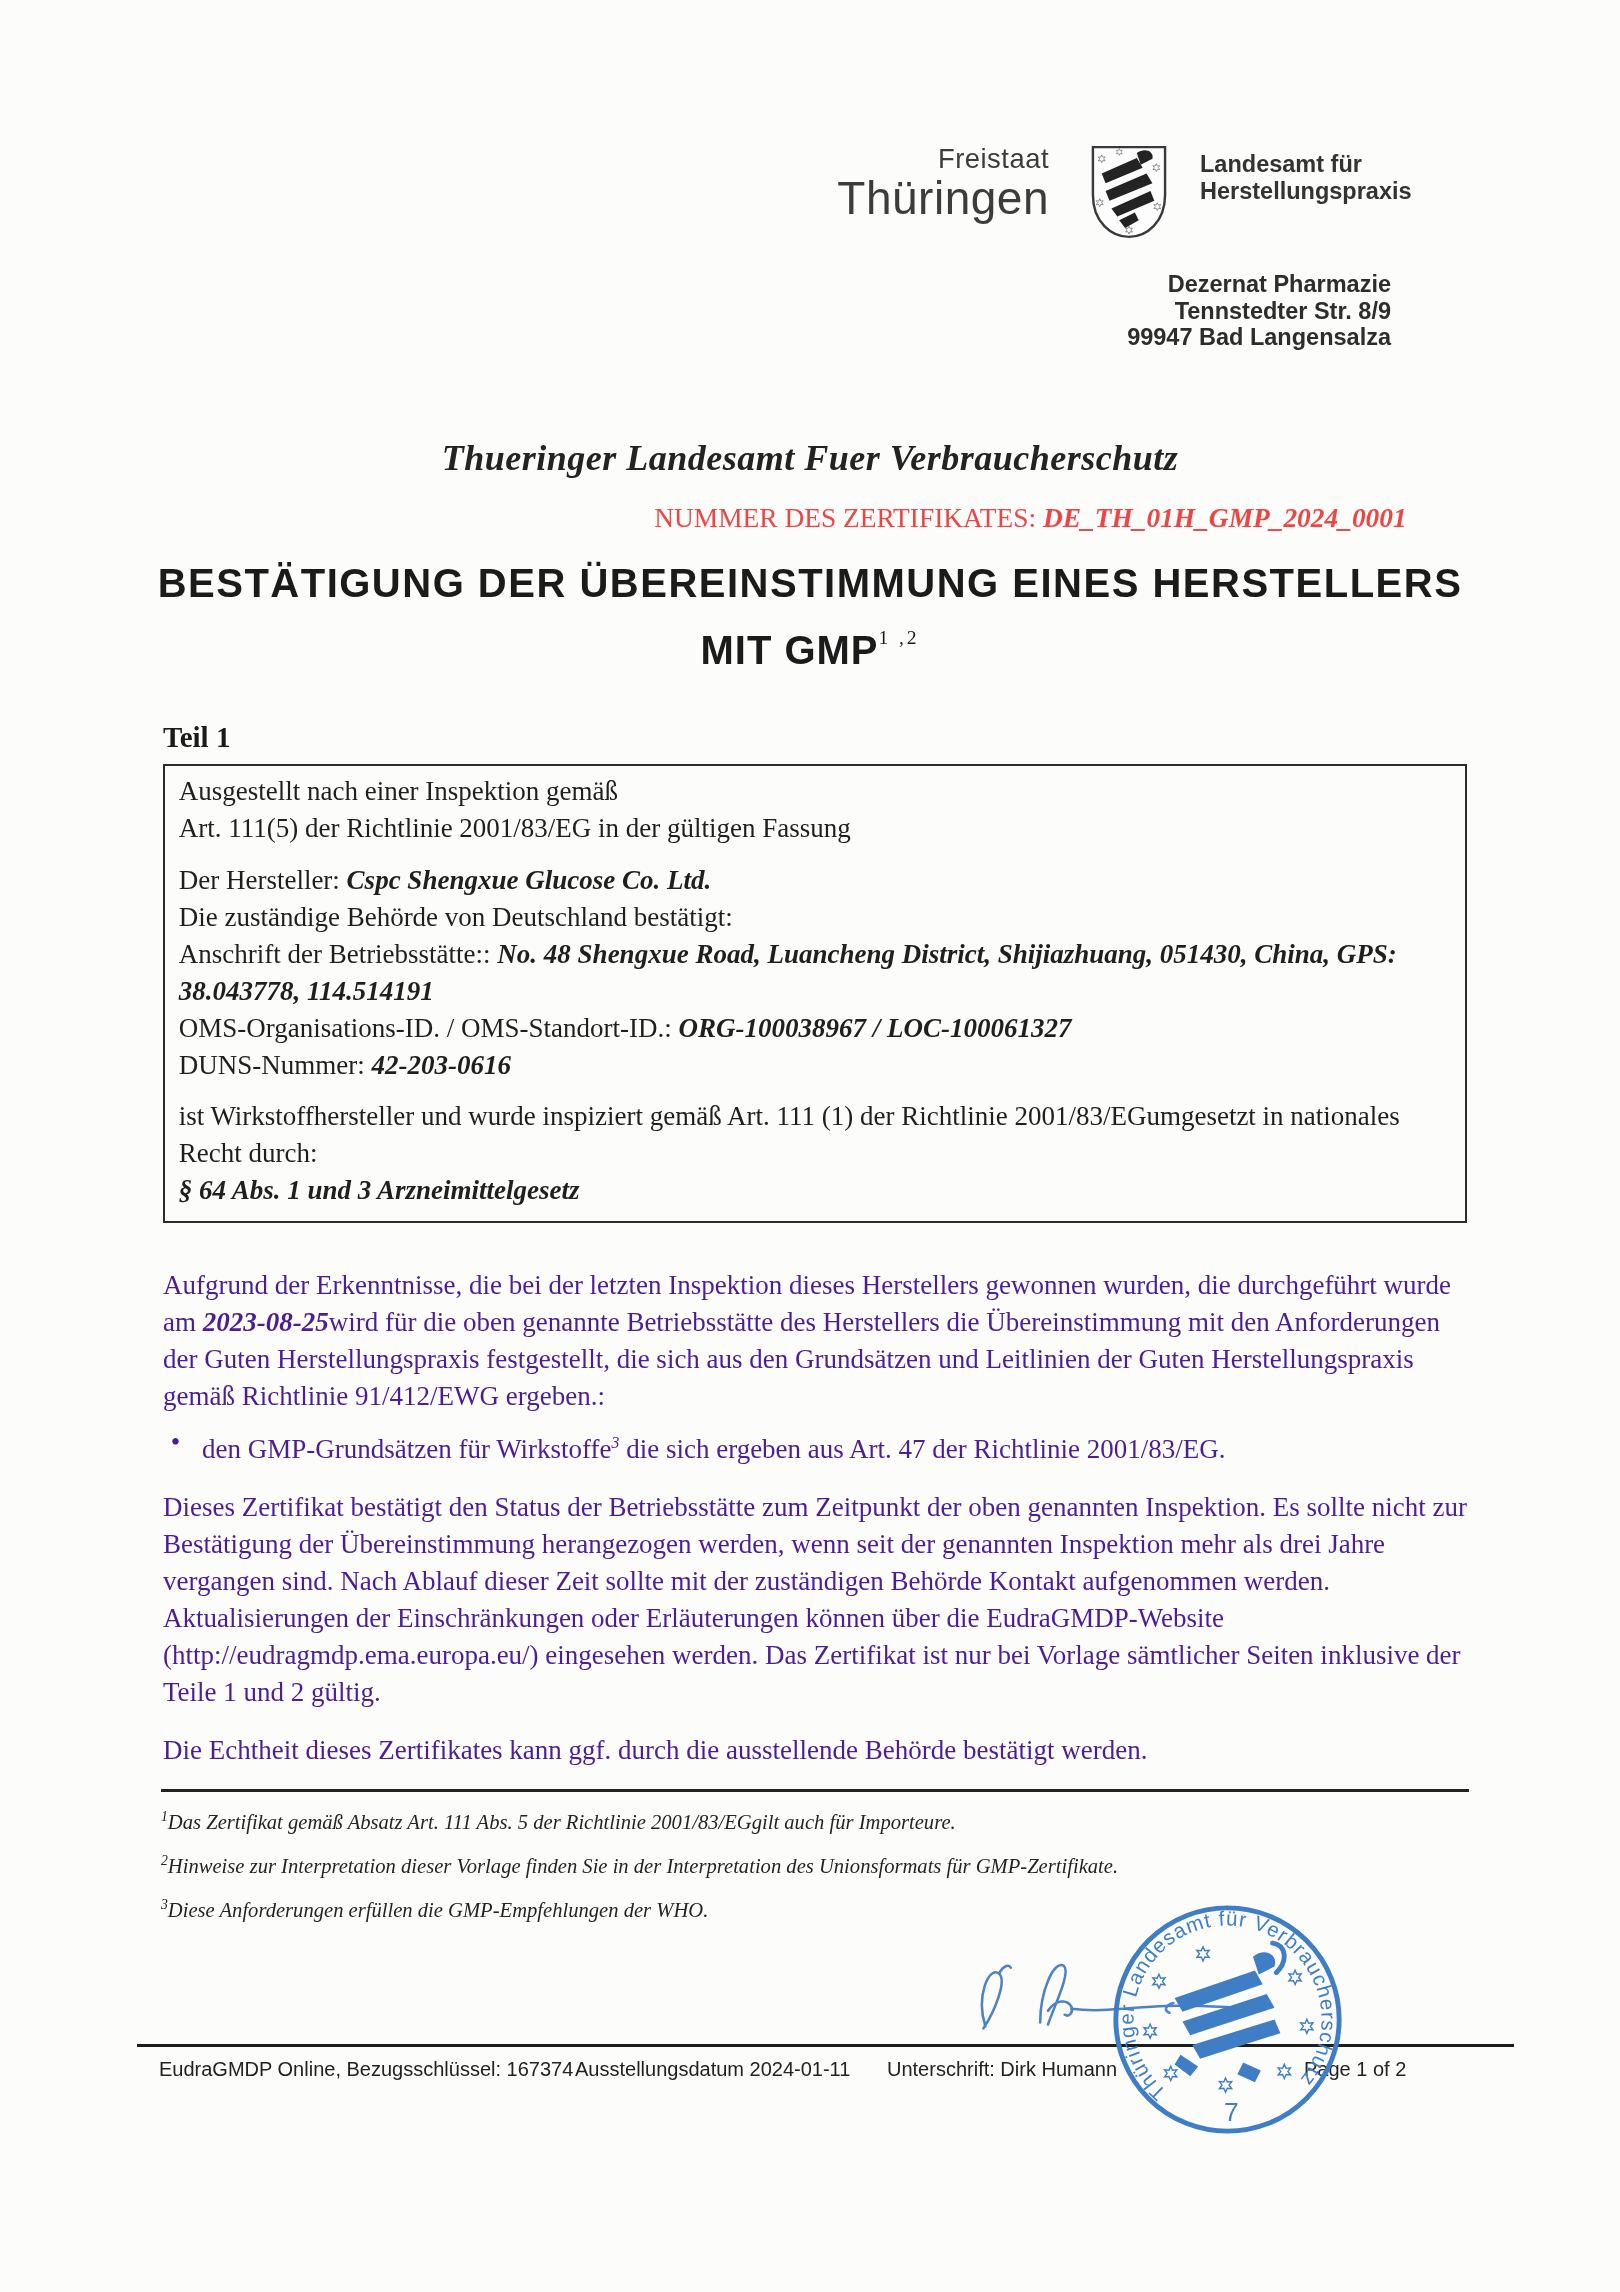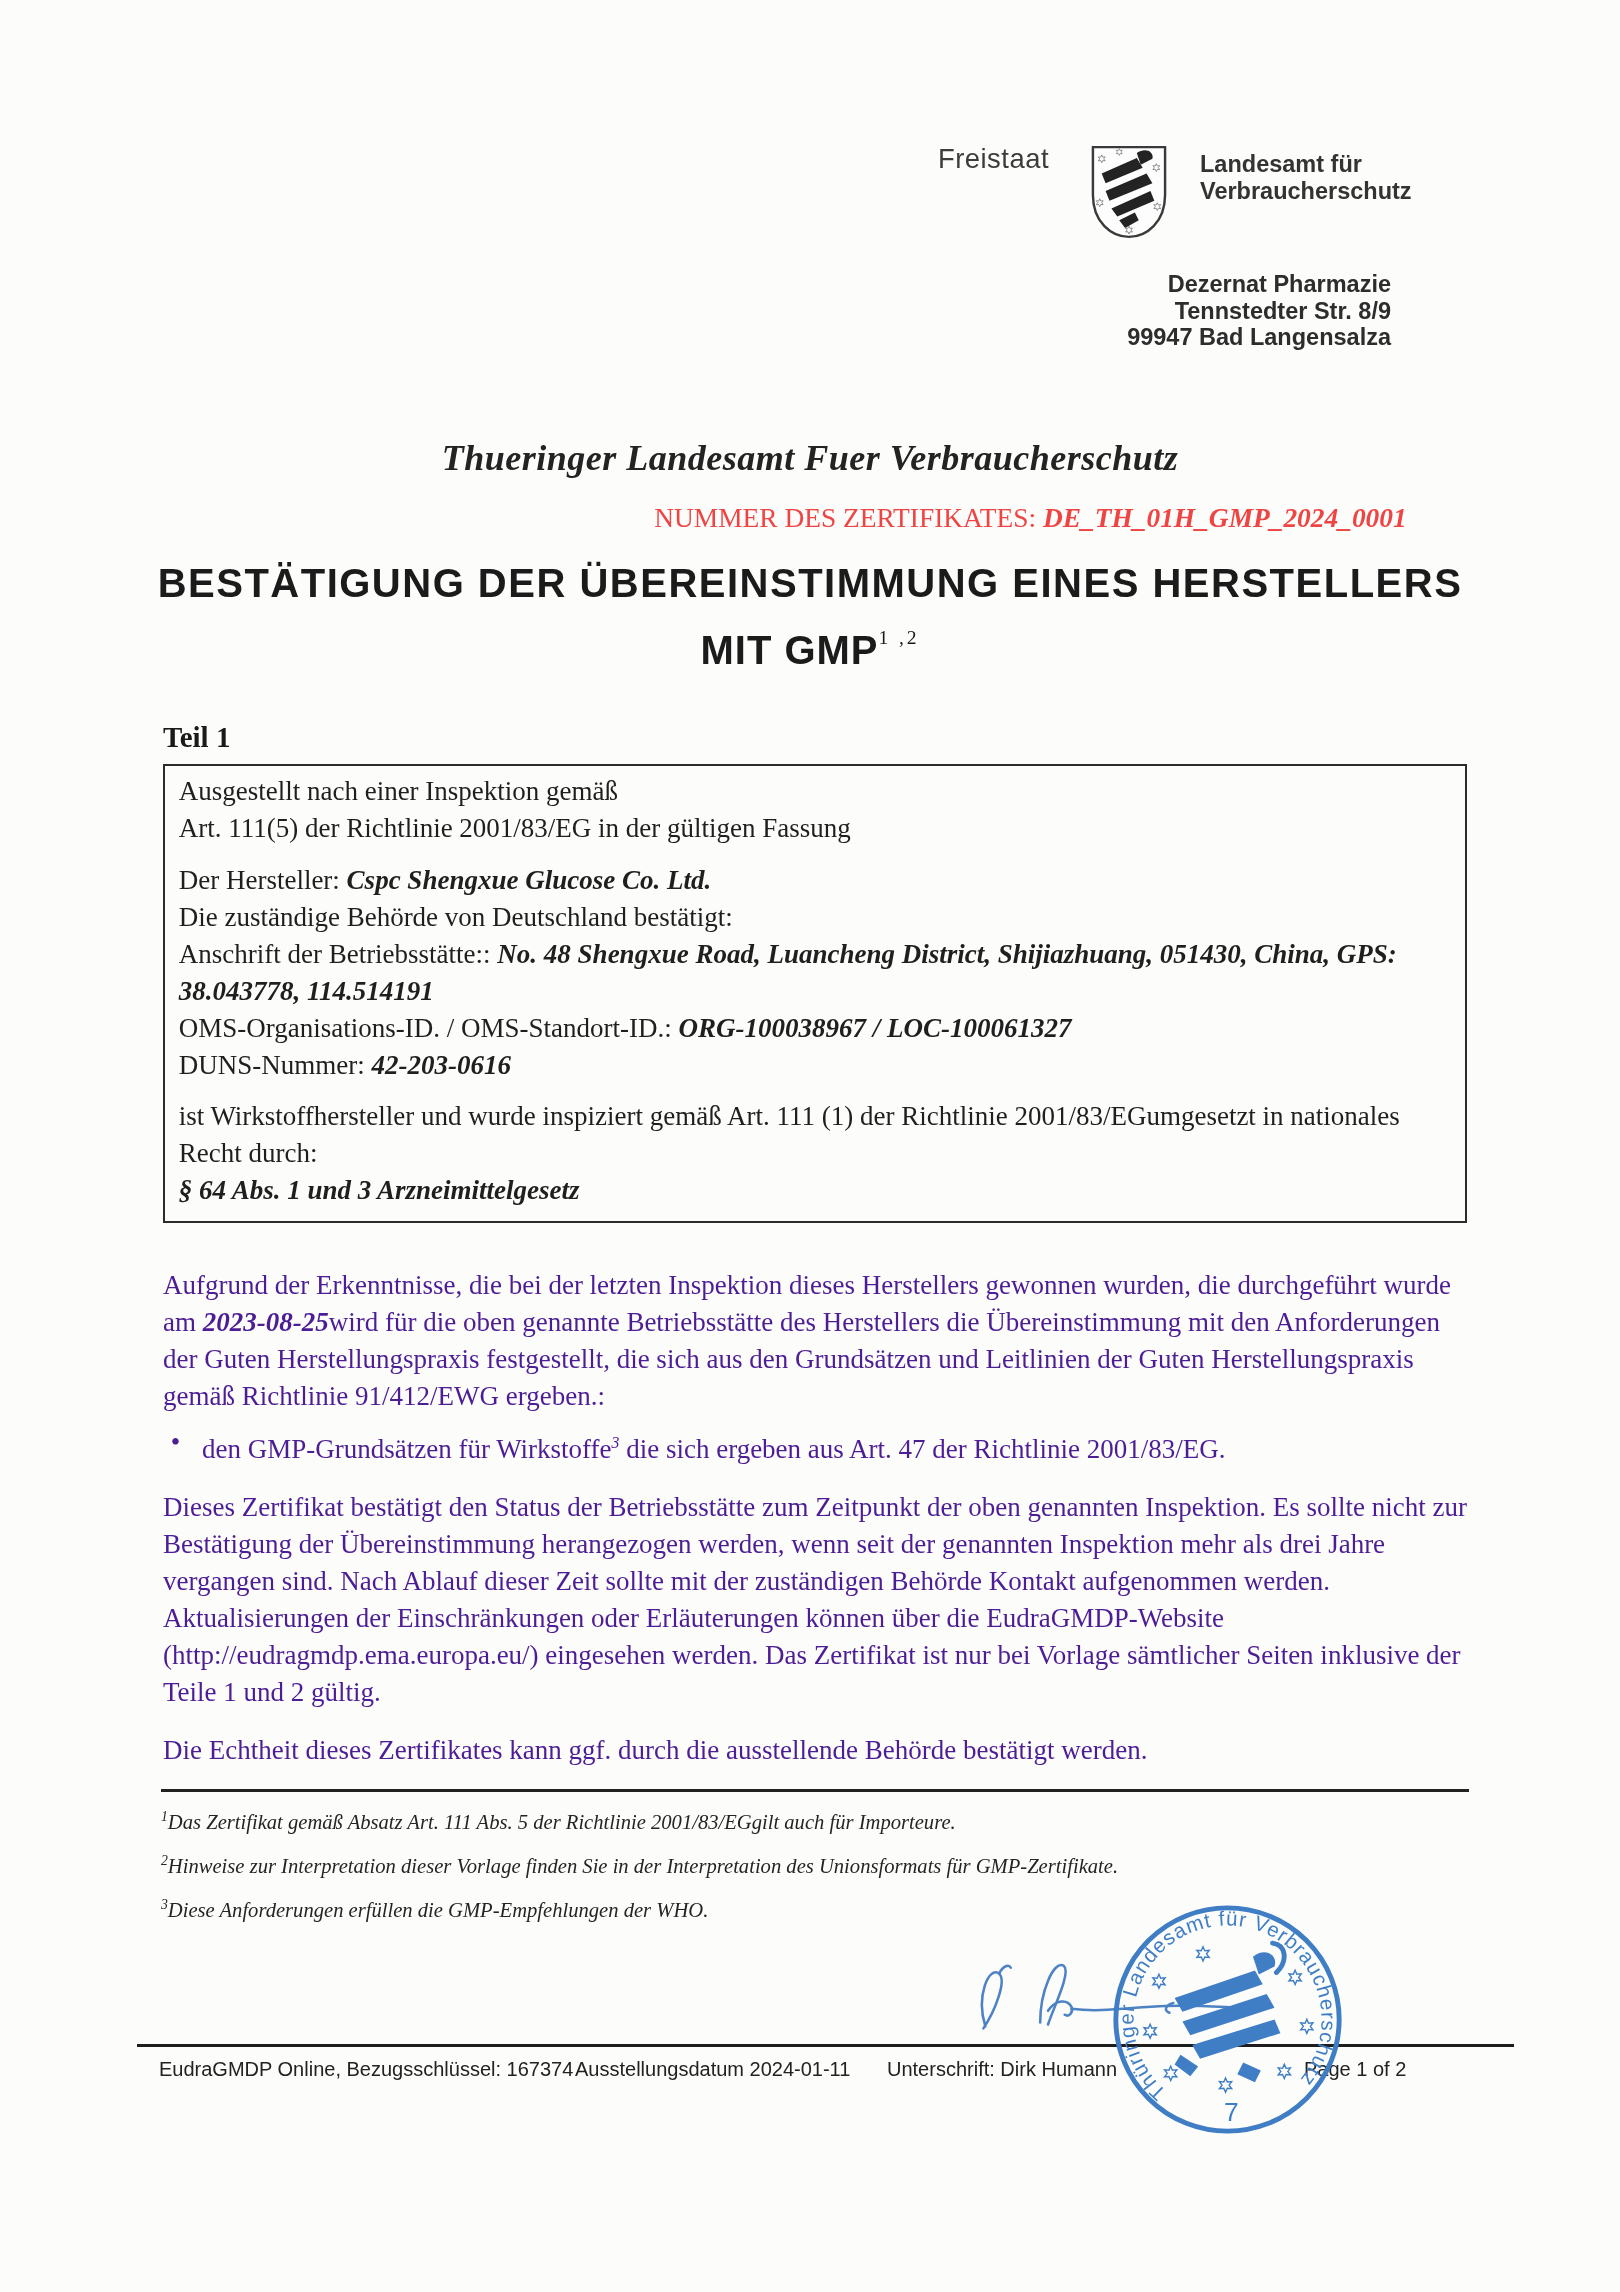--- a/index.html
+++ b/index.html
@@ -75,20 +75,21 @@
   .sig-svg { left:956px; top:1950px; }
   .stamp-svg { left:1108px; top:1900px; color:#3f7ec5; }
 </style>
 </head>
 <body>
 
 <div class="page">
 
   <div class="abs logo-block">
     <div class="logo-small">Freistaat</div>
+    <div class="logo-large">Thüringen</div>
   </div>
 
   <svg class="abs shield" width="78" height="96" viewBox="0 0 80 98">
     <defs>
       <path id="star6h" d="M0,-9 L2.25,-3.9 L7.79,-4.5 L4.5,0 L7.79,4.5 L2.25,3.9 L0,9 L-2.25,3.9 L-7.79,4.5 L-4.5,0 L-7.79,-4.5 L-2.25,-3.9 Z"></path>
     </defs>
     <path d="M3,3 H77 V52 C77,80 58,95 40,95 C22,95 3,80 3,52 Z" fill="#fdfdfd" stroke="#3a3a3a" stroke-width="2.5"></path>
     <g fill="#232323">
       <path d="M48,9 C56,3 66,7 64,15 L52,21 Z"></path>
       <path d="M12,30 L48,14 L54,24 L16,40 Z"></path>
@@ -101,21 +102,21 @@
       <use href="#star6h" transform="translate(68,24) scale(0.45)"></use>
       <use href="#star6h" transform="translate(10,60) scale(0.45)"></use>
       <use href="#star6h" transform="translate(69,64) scale(0.45)"></use>
       <use href="#star6h" transform="translate(40,88) scale(0.45)"></use>
       <use href="#star6h" transform="translate(30,8) scale(0.4)"></use>
     </g>
   </svg>
 
   <div class="abs agency">
     <div>Landesamt für</div>
-    <div>Verbraucherschutz</div>
+    <div>Herstellungspraxis</div>
   </div>
 
   <div class="abs addr">
     <div>Dezernat Pharmazie</div>
     <div>Tennstedter Str. 8/9</div>
     <div>99947 Bad Langensalza</div>
   </div>
 
   <div class="abs doc-title">Thueringer Landesamt Fuer Verbraucherschutz</div>
 

